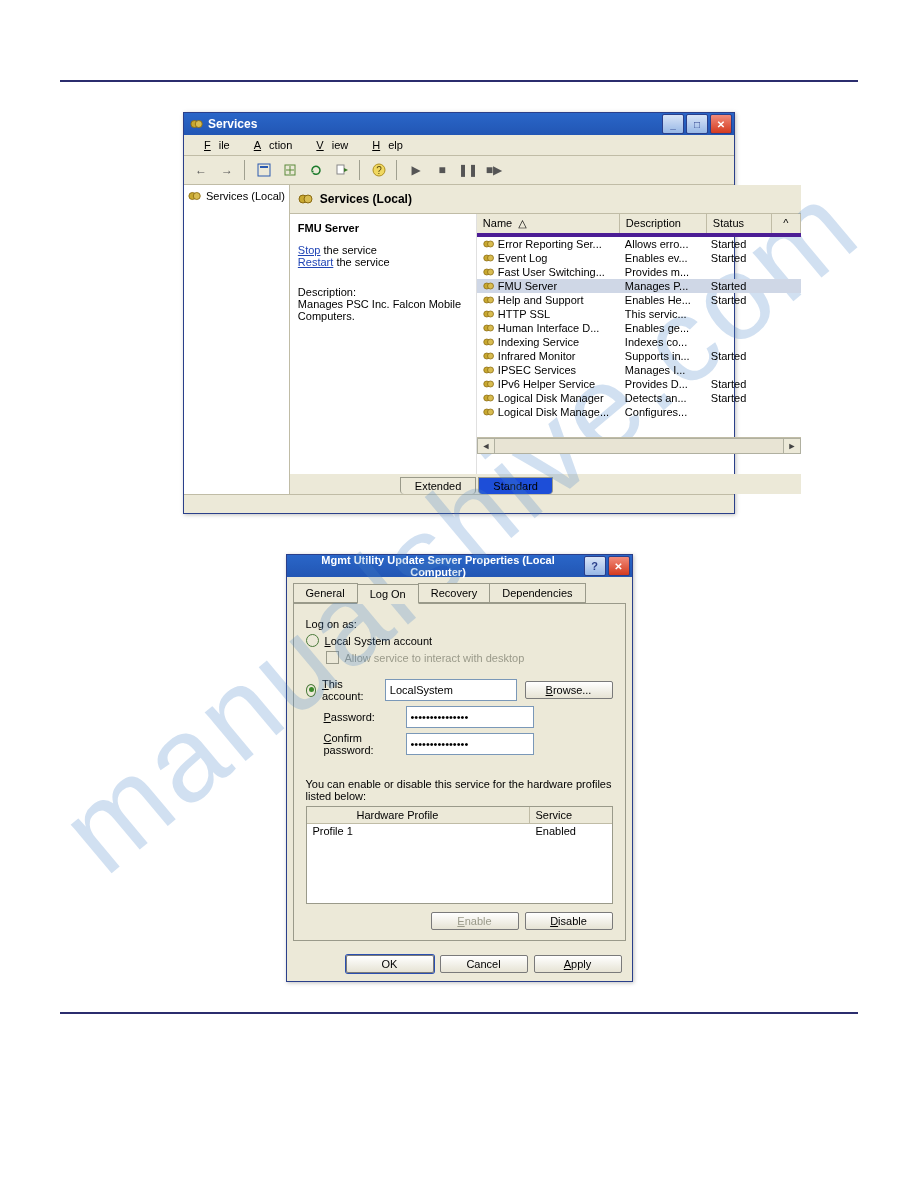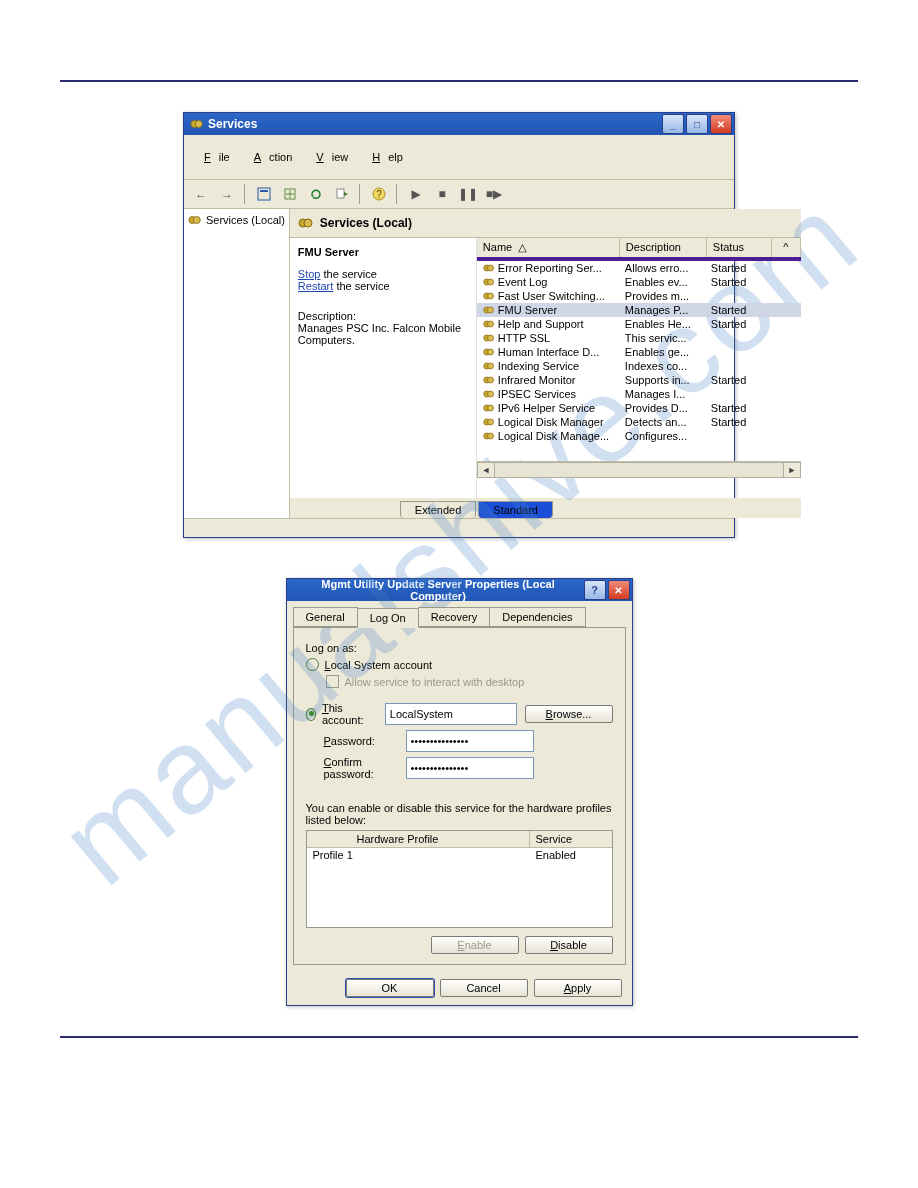--- a/index.html
+++ b/index.html
@@ -10,21 +10,21 @@
 .watermark { position:absolute; z-index:0; top:50%; left:50%; transform:translate(-50%,-50%) rotate(-40deg); font-size:120px; color:rgba(70,130,200,0.25); font-family:Arial,sans-serif; pointer-events:none; white-space:nowrap; letter-spacing:4px; }
 
 
 .win { border:1px solid #2a3f8a; background:#ece9d8; box-shadow:1px 1px 4px rgba(0,0,0,.25); }
 .titlebar { height:22px; background:linear-gradient(to bottom,#2a66c8,#2256b4); display:flex; align-items:center; padding:0 2px 0 6px; }
 .titlebar .icon { width:14px; height:14px; margin-right:4px; }
 .titlebar .title { color:#fff; font-weight:bold; font-size:12px; flex:1; }
 .titlebar-btns { display:flex; gap:2px; }
 .tb-btn { width:20px; height:18px; background:linear-gradient(to bottom,#d8e4f7,#98b8e6); border:1px solid #2a3f8a; border-radius:2px; display:flex; align-items:center; justify-content:center; font-size:10px; font-weight:bold; color:#2a3f8a; }
 .tb-close { background:linear-gradient(to bottom,#f28b7a,#d33a1f); color:#fff; }
-.menubar { height:20px; background:#ece9d8; display:flex; align-items:center; padding:12px 4px; border-bottom:1px solid #c0bca6; }
+.menubar { height:20px; background:#ece9d8; display:flex; align-items:center; padding:0 4px; border-bottom:1px solid #c0bca6; }
 .menubar span { padding:2px 8px; font-size:11px; }
 .toolbar { height:28px; background:#ece9d8; border-bottom:1px solid #c0bca6; display:flex; align-items:center; padding:0 6px; gap:4px; }
 .tbicon { width:20px; height:20px; border:1px solid transparent; display:flex; align-items:center; justify-content:center; font-size:12px; color:#555; }
 .sep { width:2px; height:20px; border-left:1px solid #a0a090; margin:0 2px; }
 .win-body { display:flex; background:#fff; }
 .left-pane { width:102px; background:#fff; border-right:1px solid #c0bca6; padding:4px; }
 .tree-item { display:flex; align-items:center; gap:4px; font-size:11px; white-space:nowrap; }
 .right-pane { flex:1; display:flex; flex-direction:column; }
 .right-header { background:#ece9d8; padding:6px 8px; border-bottom:1px solid #c0bca6; display:flex; align-items:center; gap:6px; font-size:12px; }
 .right-header b { font-weight:bold; }

